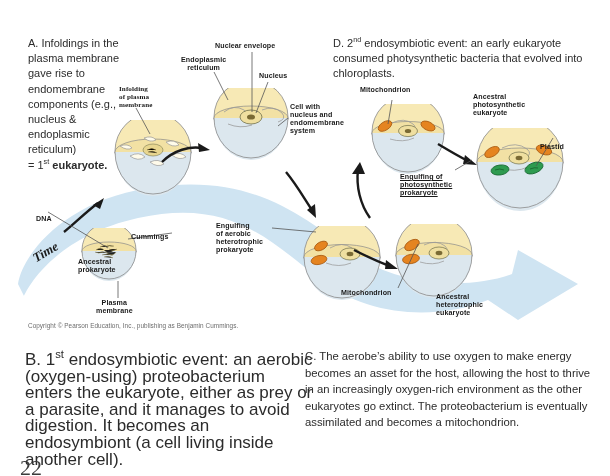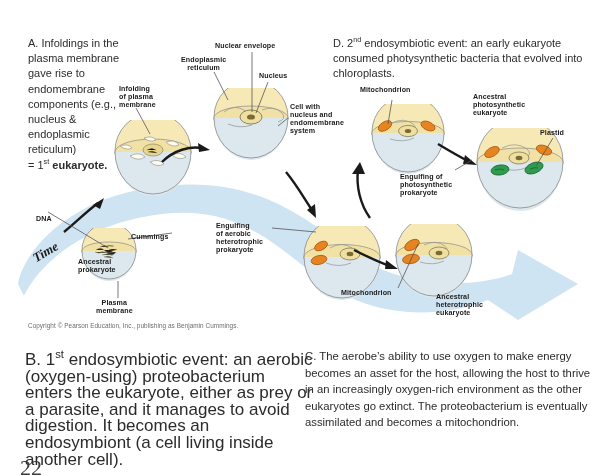--- a/index.html
+++ b/index.html
@@ -253,21 +253,21 @@
   <div class="lbl" style="left:96px;top:299px;text-align:center;">
     <div>Plasma</div>
     <div>membrane</div>
   </div>
 
   <div class="lbl" style="left:78px;top:258px;">
     <div>Ancestral</div>
     <div>prokaryote</div>
   </div>
 
-  <div class="lbl" style="left:119px;top:85px;">
+  <div class="lbl" style="left:119px;top:85px;font-family:Liberation Serif, serif;">
     <div>Infolding</div>
     <div>of plasma</div>
     <div>membrane</div>
   </div>
 
   <div class="lbl" style="left:181px;top:56px;text-align:center;">
     <div>Endoplasmic</div>
     <div>reticulum</div>
   </div>
 
@@ -292,33 +292,33 @@
   <div class="lbl" style="left:341px;top:289px;">Mitochondrion</div>
 
   <div class="lbl" style="left:436px;top:293px;">
     <div>Ancestral</div>
     <div>heterotrophic</div>
     <div>eukaryote</div>
   </div>
 
   <div class="lbl" style="left:360px;top:86px;">Mitochondrion</div>
 
-  <div class="lbl" style="left:400px;top:173px;">
+  <div class="lbl" style="left:400px;top:173px;text-decoration:underline;">
     <div>Engulfing of</div>
     <div>photosynthetic</div>
     <div>prokaryote</div>
   </div>
 
   <div class="lbl" style="left:473px;top:93px;">
     <div>Ancestral</div>
     <div>photosynthetic</div>
     <div>eukaryote</div>
   </div>
 
-  <div class="lbl" style="left:540px;top:129px;">Plastid</div>
+  <div class="lbl" style="left:540px;top:143px;">Plastid</div>
 
   <div class="time-word">Time</div>
 
   <div class="para" id="para-a">
     <span>A. Infoldings in the</span><br>
     <span>plasma membrane</span><br>
     <span>gave rise to</span><br>
     <span>endomembrane</span><br>
     <span>components (e.g.,</span><br>
     <span>nucleus &amp;</span><br>

